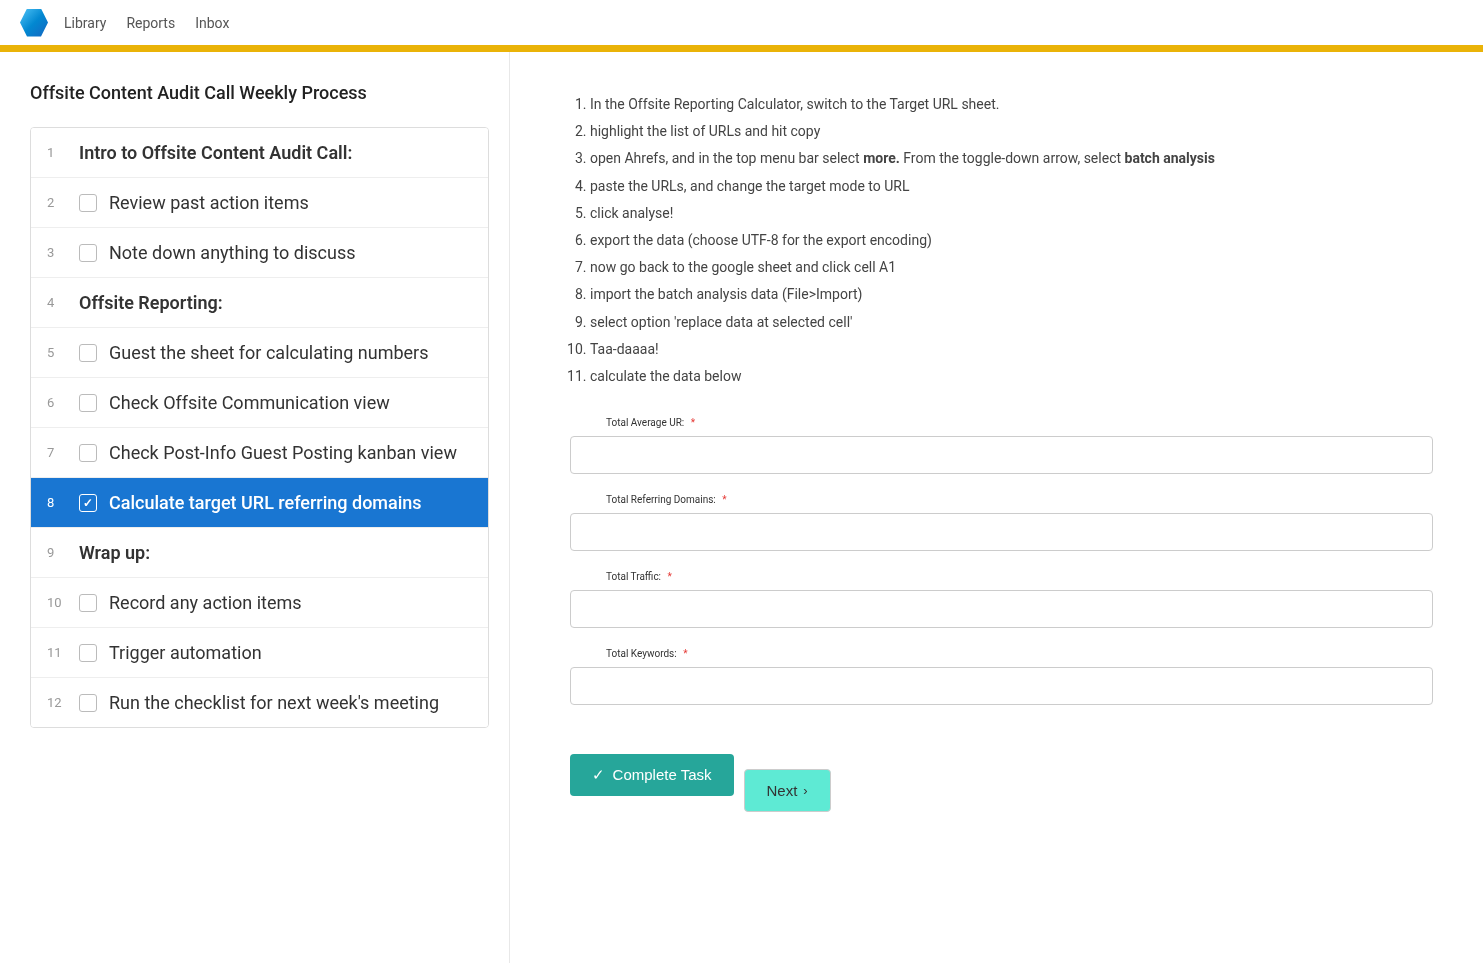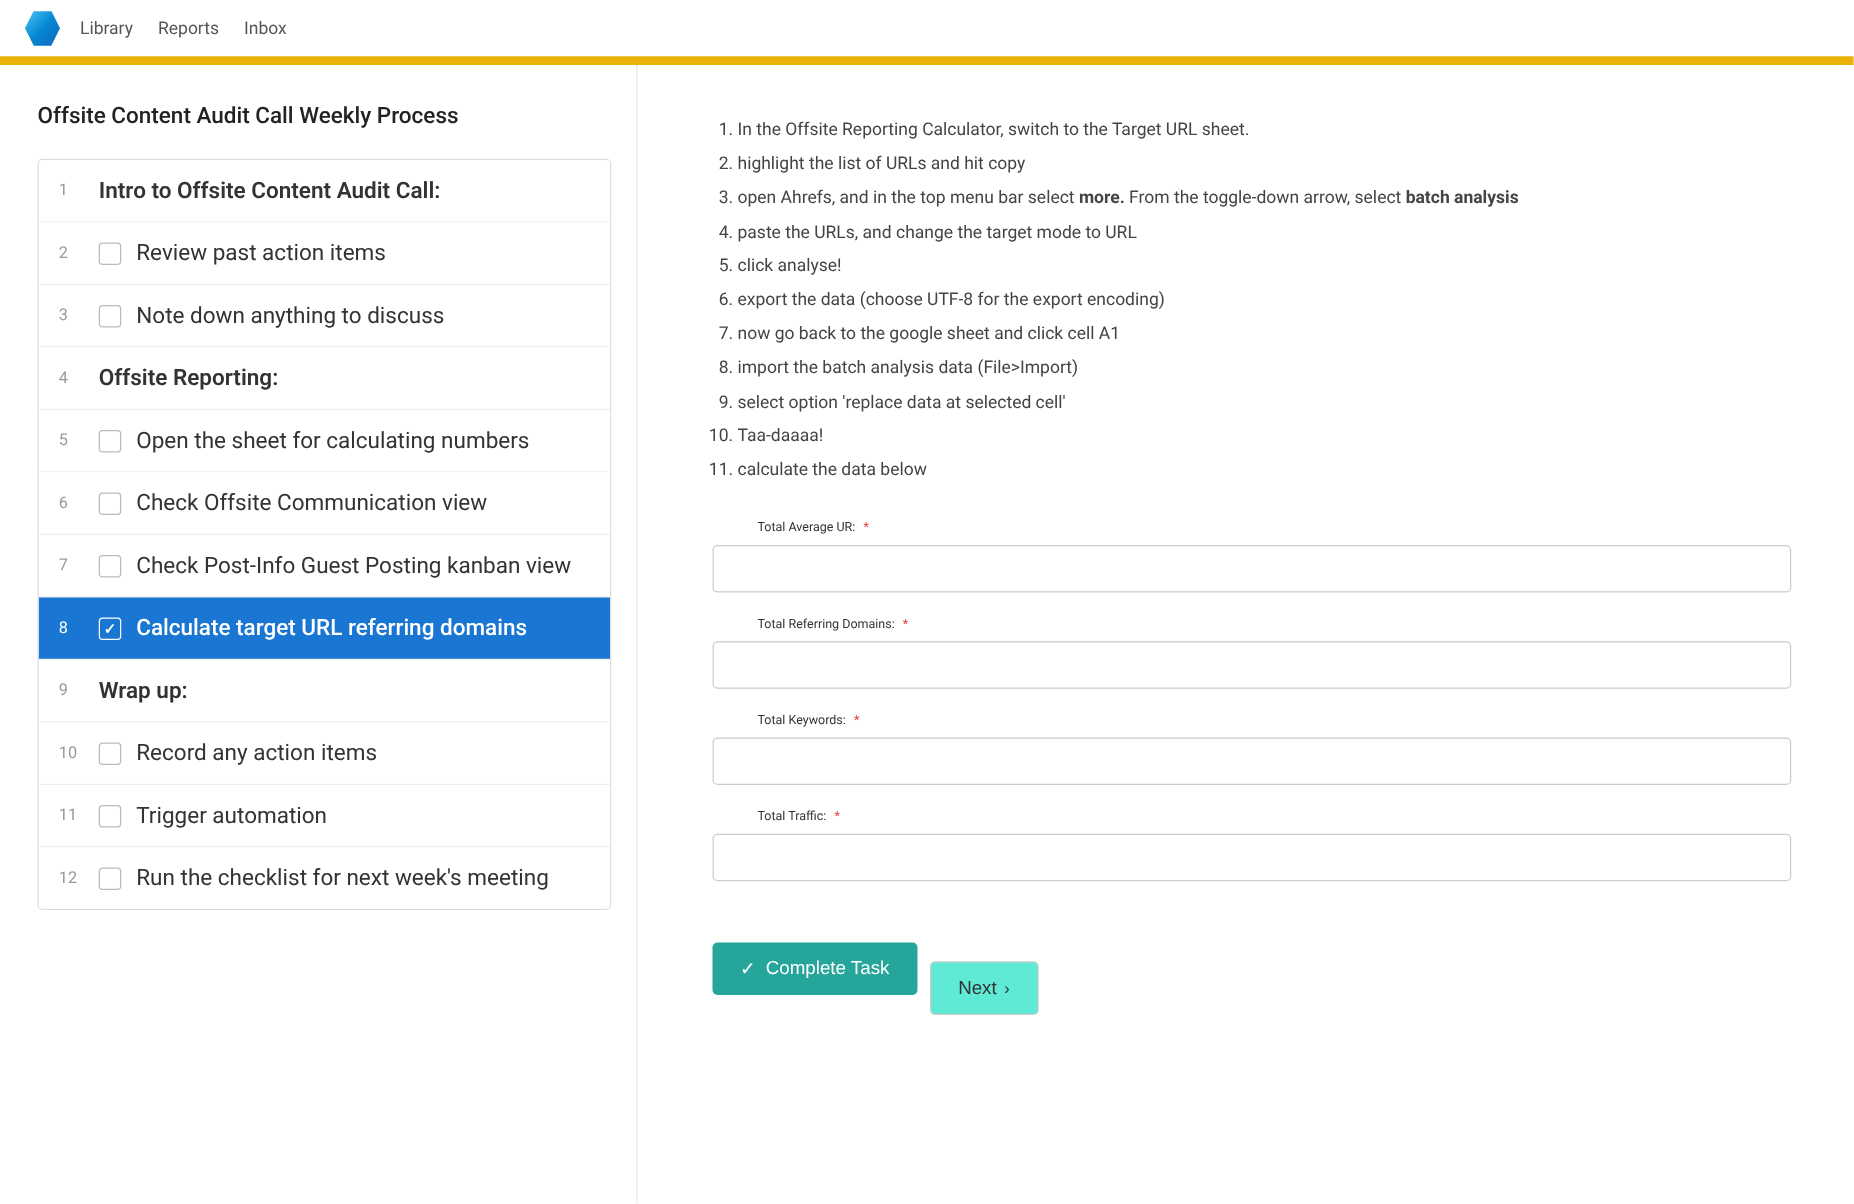--- a/index.html
+++ b/index.html
@@ -122,21 +122,21 @@
       </div>
 
       <div class="checklist-item section-header">
         <span class="item-number">4</span>
         <span class="item-label bold">Offsite Reporting:</span>
       </div>
 
       <div class="checklist-item">
         <span class="item-number">5</span>
         <div class="item-checkbox"></div>
-        <span class="item-label">Open the sheet for calculating numbers</span>
+        <span class="item-label">Guest the sheet for calculating numbers</span>
       </div>
 
       <div class="checklist-item">
         <span class="item-number">6</span>
         <div class="item-checkbox"></div>
         <span class="item-label">Check Offsite Communication view</span>
       </div>
 
       <div class="checklist-item">
         <span class="item-number">7</span>
@@ -205,29 +205,29 @@
     <div class="form-section">
       <label class="form-label">
         <span>Total Referring Domains:</span>
         <span class="required">*</span>
       </label>
       <input class="form-input" type="text" style="">
     </div>
 
     <div class="form-section">
       <label class="form-label">
+        <span>Total Traffic:</span>
+        <span class="required">*</span>
+      </label>
+      <input class="form-input" type="text" style="">
+    </div>
+
+    <div class="form-section">
+      <label class="form-label">
         <span>Total Keywords:</span>
-        <span class="required">*</span>
-      </label>
-      <input class="form-input" type="text" style="">
-    </div>
-
-    <div class="form-section">
-      <label class="form-label">
-        <span>Total Traffic:</span>
         <span class="required">*</span>
       </label>
       <input class="form-input" type="text" style="">
     </div>
 
     <div class="action-buttons">
       <button class="btn-complete">
         <span class="check-icon">✓</span>
         <span>Complete Task</span>
       </button>

